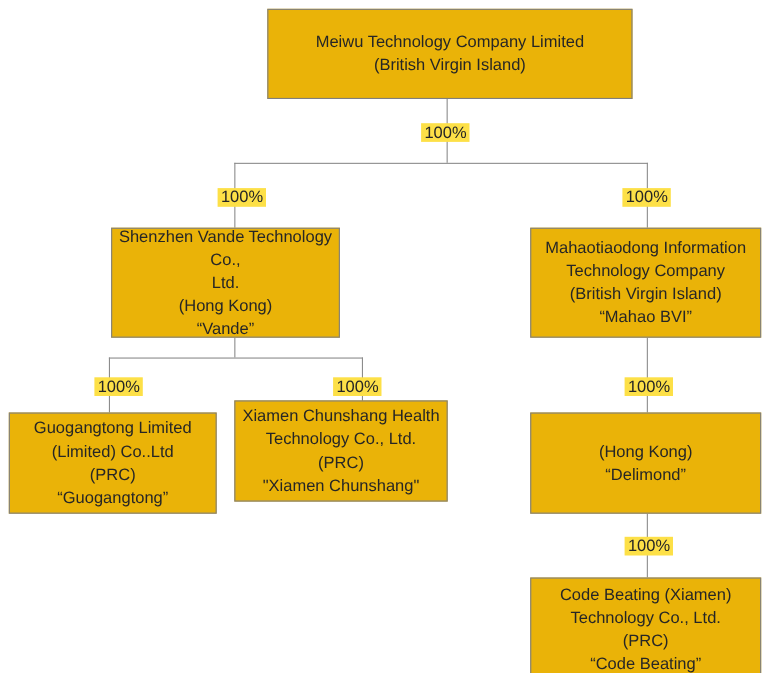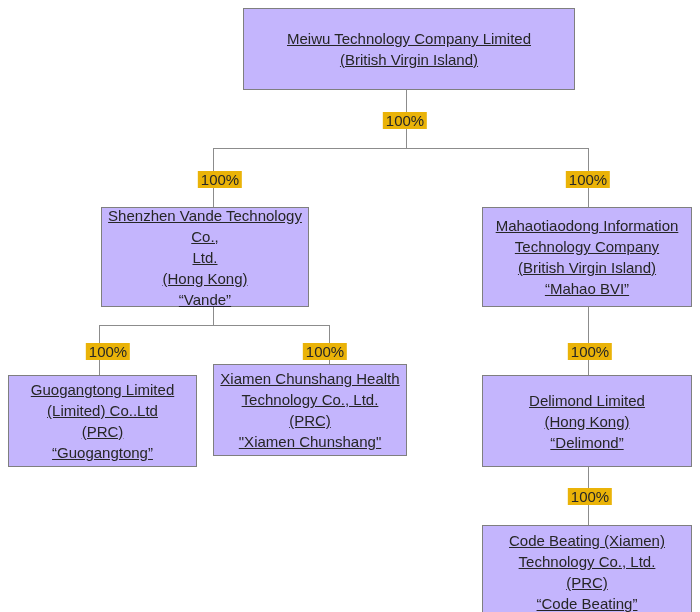--- a/index.html
+++ b/index.html
@@ -9,36 +9,35 @@
     height: 612px;
     background: #ffffff;
     font-family: "Liberation Sans", sans-serif;
     color: #262626;
     overflow: hidden;
   }
   .node {
     position: absolute;
     box-sizing: border-box;
     border: 1px solid #7f7f7f;
-    background: #c4b5fd;
+    background: #eab308;
     display: flex;
     flex-direction: column;
     justify-content: center;
     align-items: center;
     text-align: center;
     font-size: 15px;
     line-height: 21px;
-    text-decoration: underline;
   }
   .node div { width: 100%; }
   .line { position: absolute; background: #8c8c8c; }
   .pct {
     position: absolute;
     transform: translateX(-50%);
-    background: #eab308;
+    background: #fde047;
     padding: 0 3px;
     font-size: 15px;
     line-height: 17px;
     white-space: nowrap;
   }
 </style>
 </head>
 <body>
 
 <div class="canvas">
@@ -89,21 +88,20 @@
   </div>
 
   <div class="node" style="left:213px;top:364px;width:194px;height:92px">
     <div>Xiamen Chunshang Health</div>
     <div>Technology Co., Ltd.</div>
     <div>(PRC)</div>
     <div>"Xiamen Chunshang"</div>
   </div>
 
   <div class="node" style="left:482px;top:375px;width:210px;height:92px">
-    <div>Delimond Limited</div>
     <div>(Hong Kong)</div>
     <div>“Delimond”</div>
   </div>
 
   <div class="node" style="left:482px;top:525px;width:210px;height:94px">
     <div>Code Beating (Xiamen)</div>
     <div>Technology Co., Ltd.</div>
     <div>(PRC)</div>
     <div>“Code Beating”</div>
   </div>

